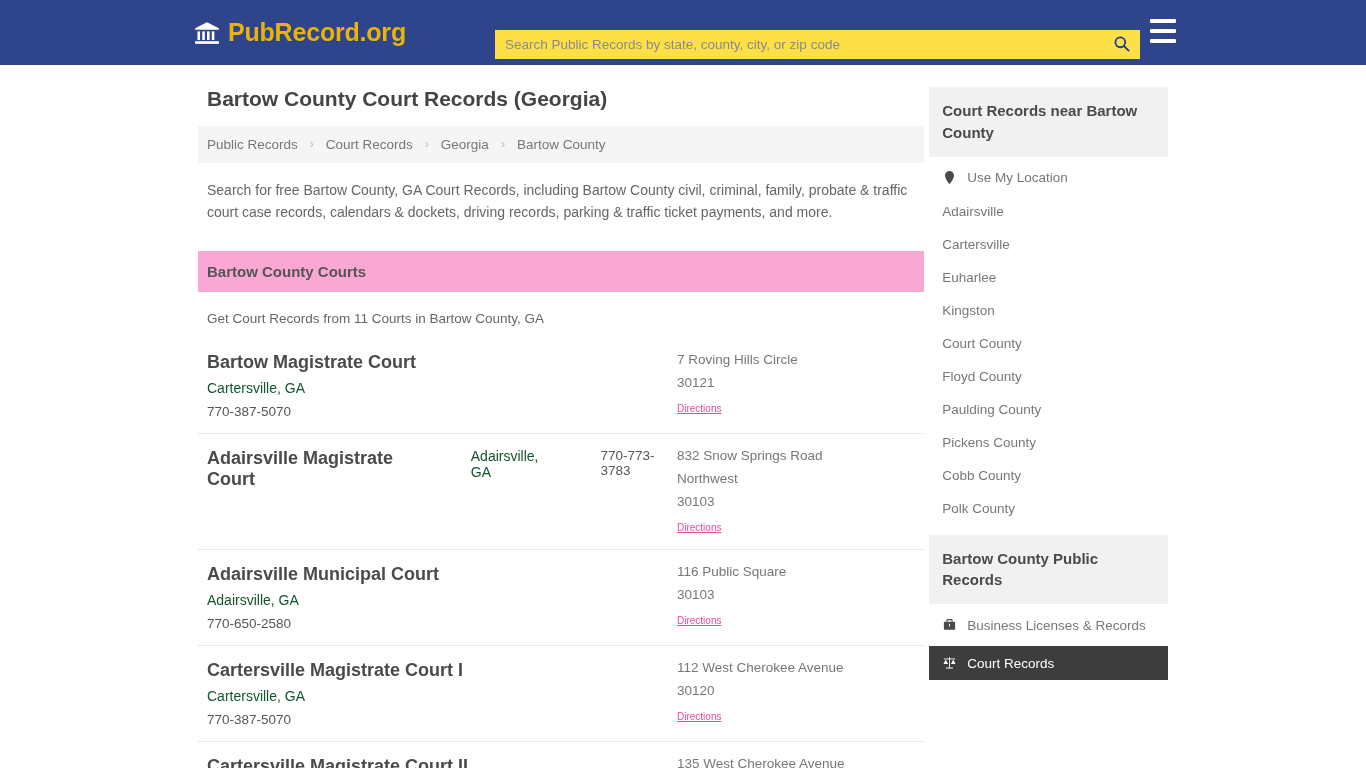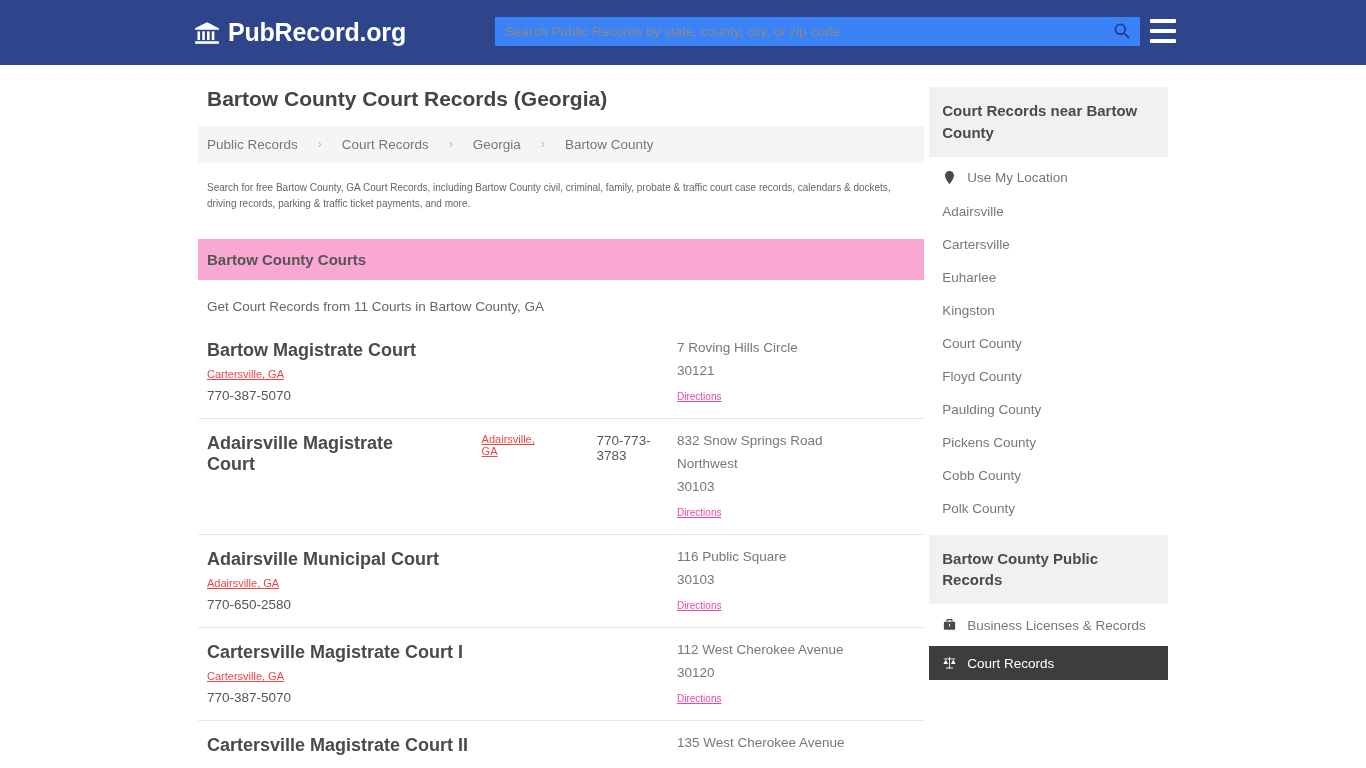--- a/index.html
+++ b/index.html
@@ -21,33 +21,33 @@
   }
   .brand {
     display: flex;
     align-items: center;
     gap: 8px;
     margin-left: 194px;
     text-decoration: none;
   }
   .brand-icon { width: 26px; height: 26px; display: block; }
   .brand-text {
-    color: #ffffff;
+    color: #eab308;
     font-size: 25px;
     font-weight: bold;
     letter-spacing: -0.2px;
     white-space: nowrap;
   }
   .search-wrap {
     position: absolute;
     left: 495px;
-    top: 17px;
+    top: 30px;
     width: 645px;
     height: 29px;
-    background: #3b82f6;
+    background: #fde047;
     display: flex;
     align-items: center;
   }
   .search-input {
     flex: 1;
     border: 0;
     outline: 0;
     height: 27px;
     padding: 0 10px;
     font-size: 13.5px;
@@ -105,28 +105,28 @@
 
   
   .breadcrumb {
     background: #f5f5f5;
     padding: 11px 9px;
     font-size: 13.5px;
     color: #777777;
     display: flex;
     align-items: flex-start;
     flex-wrap: wrap;
-    gap: 12px;
+    gap: 4px;
   }
   .crumb { color: #777777; text-decoration: none; cursor: pointer; }
   .crumb-sep { color: #bbbbbb; margin: 0 8px; font-size: 12px; }
 
   .intro {
     margin: 17px 9px 0 9px;
-    font-size: 10px;
+    font-size: 14px;
     line-height: 1.55;
     color: #666666;
     max-width: 710px;
   }
 
   
   .section-head {
     background: #f9a8d4;
     margin-top: 28px;
     padding: 12px 9px;
@@ -151,24 +151,23 @@
   .court-row:last-child { border-bottom: 0; }
   .court-left { width: 470px; }
   .court-right { flex: 1; }
   .court-name {
     font-size: 18px;
     font-weight: bold;
     color: #4a4a4a;
     margin-bottom: 7px;
   }
   .court-city {
-    font-size: 11px;
-    color: #ef4444;
+    font-size: 14px;
+    color: #14532d;
     margin-bottom: 8px;
-    text-decoration: underline;
   }
   .court-phone {
     font-size: 13.5px;
     color: #555555;
   }
   .addr-line {
     font-size: 13.5px;
     color: #777777;
     margin-bottom: 8px;
   }

